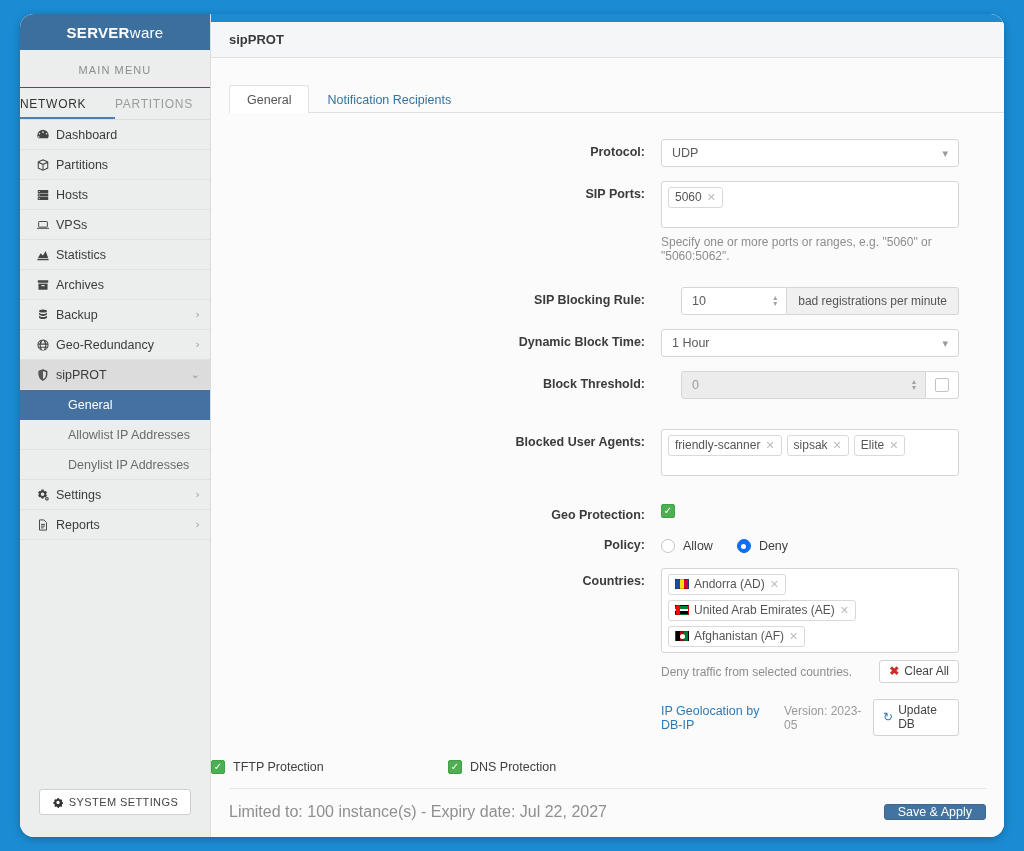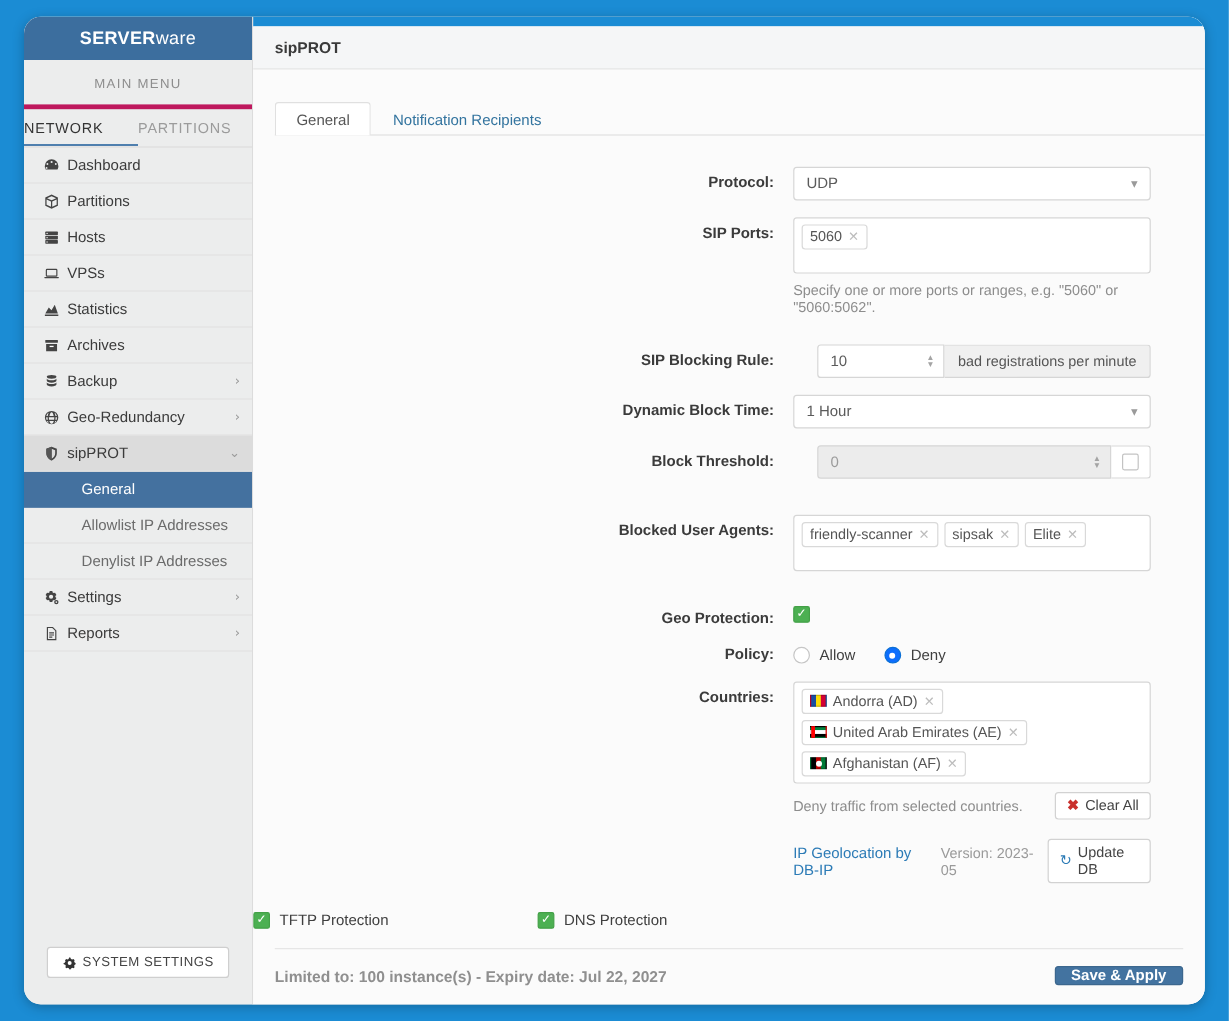--- a/index.html
+++ b/index.html
@@ -46,21 +46,21 @@
   }
   .brand b { font-weight: bold; }
   .brand .light { font-weight: normal; }
 
   .main-menu-label {
     text-align: center;
     color: #8d8d8d;
     font-size: 11px;
     letter-spacing: 1.1px;
     padding: 14px 0 11px;
-    border-bottom: 4px solid #be185d;
+    border-bottom: 1px solid #be185d;
   }
   .menu-tabs {
     display: flex;
     border-bottom: 1px solid #dddddd;
   }
   .menu-tab {
     flex: 1;
     font-size: 12px;
     letter-spacing: .7px;
     padding: 9px 0 8px;
@@ -341,30 +341,29 @@
   .link { color: #2c7bb6; font-size: 12.5px; cursor: pointer; }
   .verstxt { color: #9a9a9a; font-size: 12px; margin-right: 8px; }
 
   
   .panel-foot {
     border-top: 1px solid #e6e6e6;
     margin: 0 18px;
     padding: 14px 0 16px;
     display: flex; align-items: center; justify-content: space-between;
   }
-  .license { font-size: 13px; color: #8f8f8f; font-weight: bold; }
+  .license { font-size: 16px; color: #8f8f8f; }
   .btn-primary {
     background: #4373a0;
     border: 1px solid #3c678e;
     color: #fff;
     font-size: 12.5px;
     border-radius: 3px;
     padding: 0 13px;
     cursor: pointer;
-    font-weight: bold;
   }
   svg { display: block; }
 </style>
 </head>
 <body>
 
 <div class="app-window">
 
   <aside class="sidebar">
 

